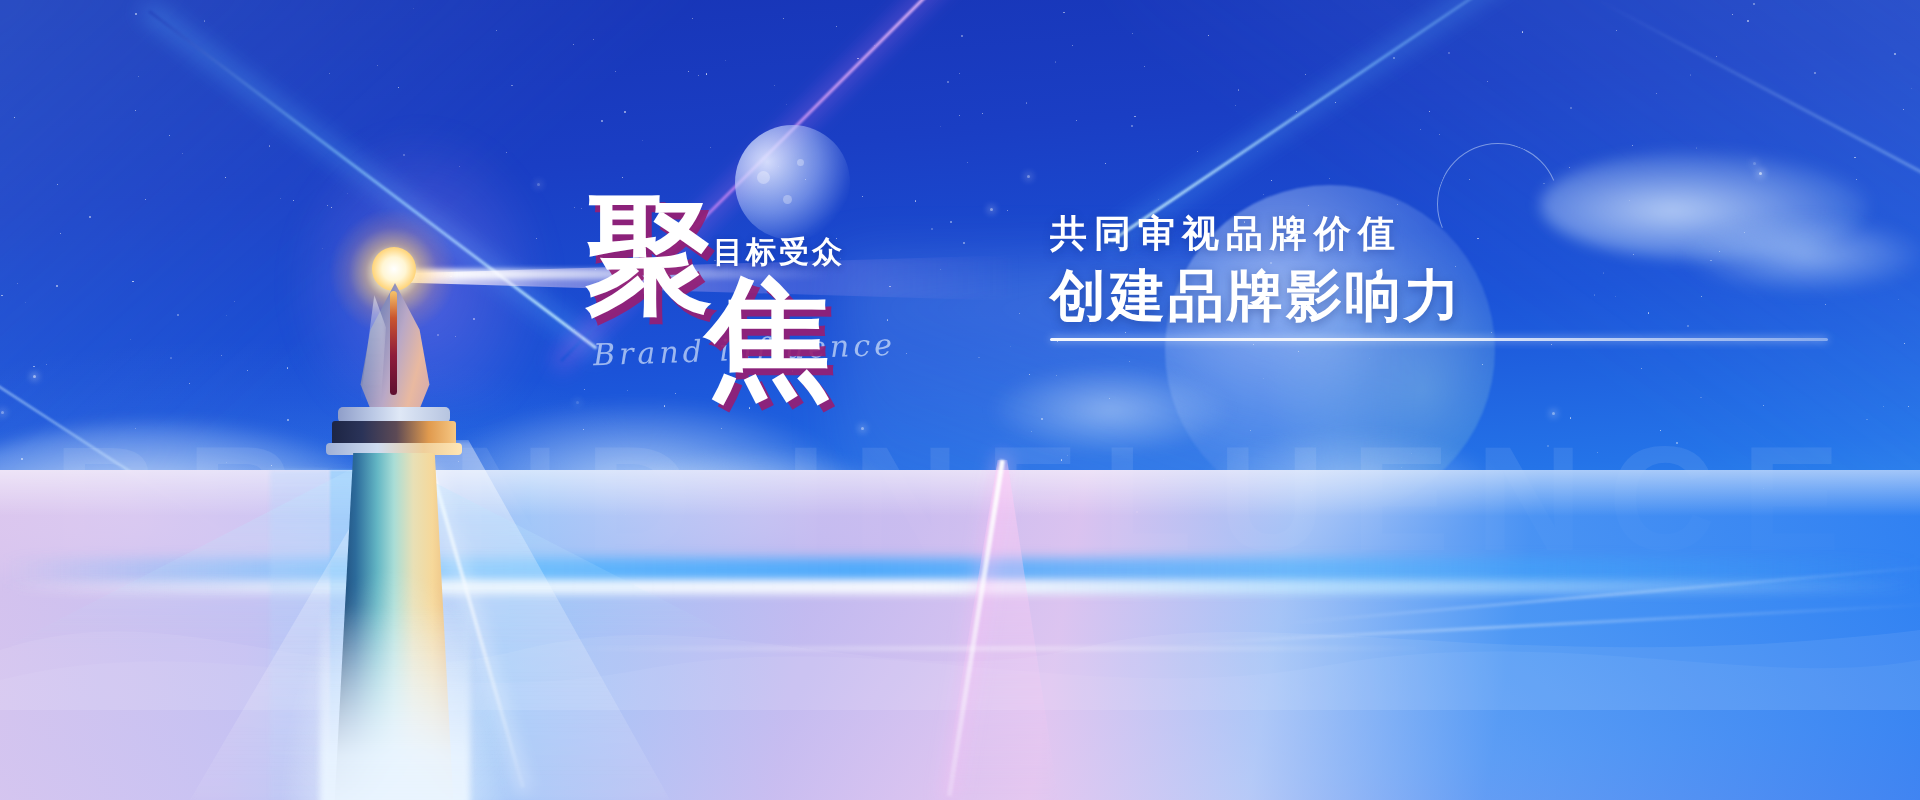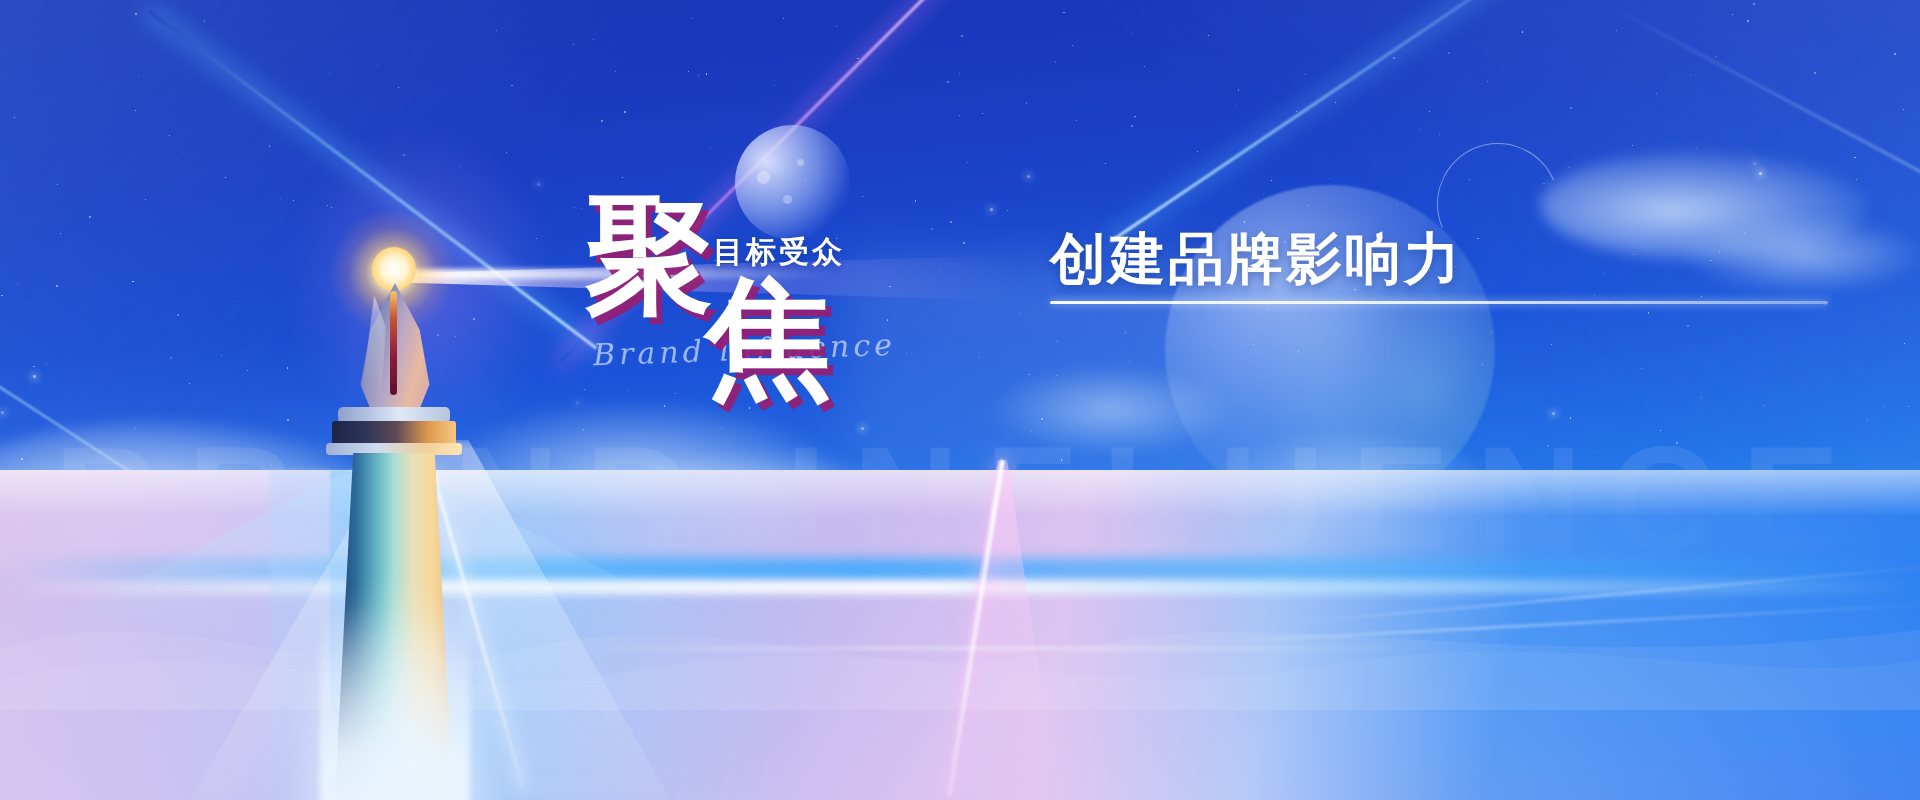--- a/index.html
+++ b/index.html
@@ -646,19 +646,20 @@
   <div class="headline-left">
     <div class="ju">聚</div>
     <div class="target">目标受众</div>
     <div class="script">Brand influence</div>
     <div class="jiao">焦</div>
   </div>
 
   <div class="headline-right">
     <div class="line1">
       <div class="r-col">
+        <div class="sub1">共同审视品牌价值</div>
       </div>
     </div>
     <div class="line2">创建品牌影响力</div>
     <div class="rule"></div>
   </div>
 
 </div>
 
 </body></html>

